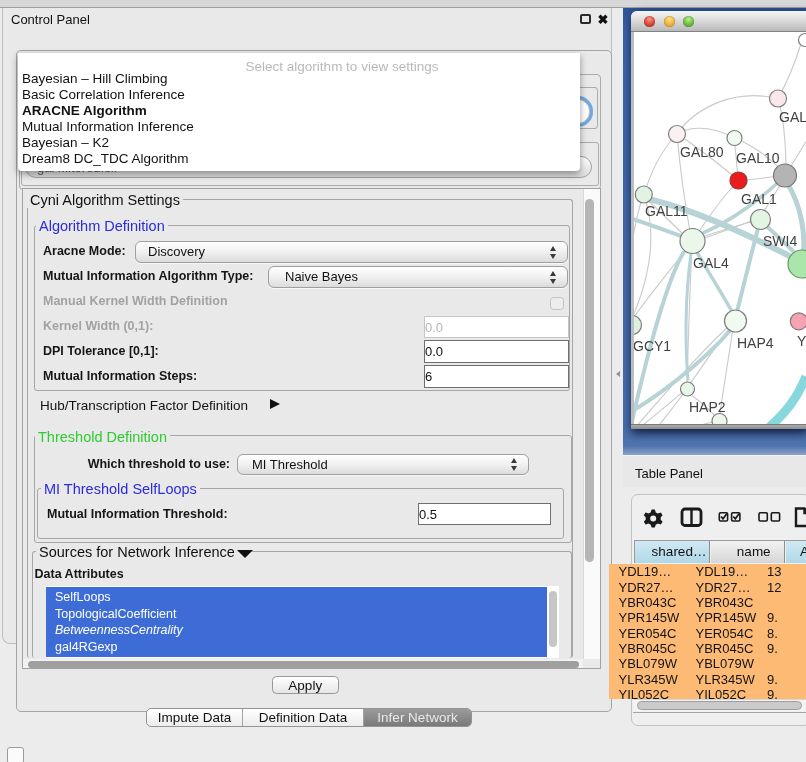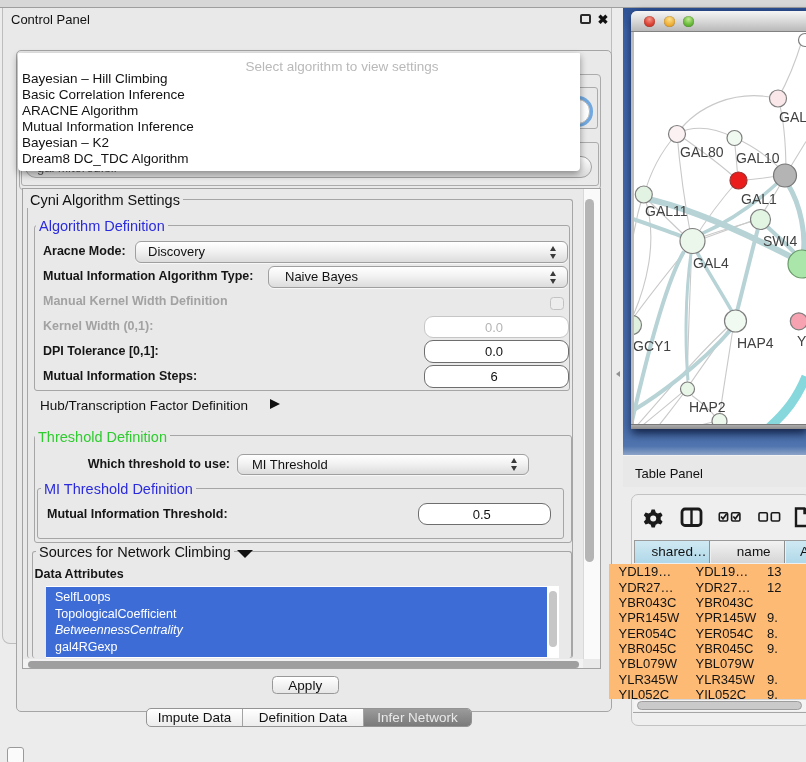--- a/index.html
+++ b/index.html
@@ -2,21 +2,21 @@
 <html><head>
 <meta charset="utf-8">
 <style>
 * { margin:0; padding:0; box-sizing:border-box; }
 html,body { width:806px; height:762px; overflow:hidden; }
 body { font-family:"Liberation Sans", sans-serif; background:#ececec; }
 #app { position:relative; width:806px; height:762px; transform:translateZ(0); }
 .abs { position:absolute; }
 .lbl { position:absolute; font-size:12.5px; font-weight:bold; color:#161616; white-space:nowrap; }
 .dis { color:#a2a2a2; }
-.fld { position:absolute; background:#fff; font-size:13px; color:#111; text-align:center; padding-right:5px; line-height:21px;border-radius:9px; }
+.fld { position:absolute; background:#fff; font-size:13px; color:#111; text-align:left; padding-right:5px; line-height:21px; }
 .combo { position:absolute; border:1px solid #9f9f9f; border-radius:6px;
   background:linear-gradient(#ffffff,#f2f2f2 45%,#dcdcdc); box-shadow:0 1px 1px rgba(255,255,255,.7);
   font-size:13px; color:#111; }
 .combo .ctext { position:absolute; left:12px; top:2.5px; }
 .spin { position:absolute; right:9.5px; top:4px; width:7px; height:13px; }
 .spin:before { content:""; position:absolute; left:0; top:0; border-left:3px solid transparent; border-right:3px solid transparent; border-bottom:5.5px solid #3a3a3a; }
 .spin:after  { content:""; position:absolute; left:0; bottom:0; border-left:3px solid transparent; border-right:3px solid transparent; border-top:5.5px solid #3a3a3a; }
 .grp { position:absolute; border:1px solid #a6a6a6; border-radius:3px; }
 .item { position:absolute; color:#fff; font-size:12.5px; }
 </style>
@@ -97,27 +97,27 @@
   <div class="grp" style="left:33.5px;top:435px;width:538.5px;height:108px;"></div>
   <div class="abs" style="left:35px;top:428.5px;background:#e9e9e9;padding:0 3px;font-size:14.5px;color:#2ecc2e;">Threshold Definition</div>
 
   <div class="lbl" style="right:576px;top:457px;">Which threshold to use:</div>
   <div class="combo" style="left:237px;top:453.5px;width:291.5px;height:21.5px;">
         <span class="ctext" style="left:14px;top:2.5px;">MI Threshold</span>
         <span class="spin" style="top:3.5px;"></span>
       </div>
 
   <div class="grp" style="left:36.5px;top:487.5px;width:527.5px;height:51px;"></div>
-  <div class="abs" style="left:41px;top:481px;background:#e9e9e9;padding:0 3px;font-size:14.5px;color:#2b2bdd;">MI Threshold Definition</div>
+  <div class="abs" style="left:41px;top:481px;background:#e9e9e9;padding:0 3px;font-size:14.5px;color:#2b2bdd;">MI Threshold SelfLoops</div>
 
   <div class="lbl" style="left:47px;top:507px;">Mutual Information Threshold:</div>
   <div class="fld" style="left:418px;top:503px;width:132.5px;height:22px;border:1.5px solid #6e6e6e;">0.5</div>
 
   <div class="grp" style="left:31.5px;top:551px;width:540.5px;height:107px;border-bottom:none;"></div>
-  <div class="abs" style="left:36px;top:544px;background:#e9e9e9;padding:0 3px;font-size:14.5px;color:#111;">Sources for Network Climbing</div>
+  <div class="abs" style="left:36px;top:544px;background:#e9e9e9;padding:0 3px;font-size:14.5px;color:#111;">Sources for Network Inference</div>
   <div class="abs" style="left:237px;top:549.5px;width:0;height:0;border-top:8px solid #111;border-left:8px solid transparent;border-right:8px solid transparent;"></div>
 
   <div class="lbl" style="left:34.5px;top:566.5px;">Data Attributes</div>
   <div class="abs" style="left:45.5px;top:586px;width:513.5px;height:71.5px;background:#fff;"></div>
   <div class="abs" style="left:46px;top:586.5px;width:501px;height:70px;background:#3d6cd7;"></div>
   <div class="item" style="left:55px;top:590px;">SelfLoops</div>
   <div class="item" style="left:55px;top:606.5px;">TopologicalCoefficient</div>
   <div class="item" style="left:55px;top:623px;font-style:italic;">BetweennessCentrality</div>
   <div class="item" style="left:55px;top:639.5px;">gal4RGexp</div>
   <div class="abs" style="left:549px;top:591px;width:8px;height:56px;background:#c6c6c6;border-radius:4px;"></div>
@@ -274,21 +274,21 @@
   <div class="abs" style="left:633.5px;top:699px;width:172.5px;height:12px;background:#f4f4f4;border-top:1px solid #d5d5d5;"></div>
   <div class="abs" style="left:636.5px;top:700.5px;width:165px;height:9px;background:#cacaca;border:1px solid #9e9e9e;border-radius:4.5px;"></div>
   <div class="abs" style="left:632.5px;top:711.5px;width:174px;height:1px;background:#a5a5a5;"></div>
 </div>
 
 <div id="popup">
   <div class="abs" style="left:17.5px;top:53px;width:562px;height:118px;background:#ffffff;border-radius:1px 1px 4px 4px;box-shadow:0 3px 7px rgba(0,0,0,.4);"></div>
   <div class="abs" style="left:17.5px;top:59px;width:649px;text-align:center;font-size:13.5px;color:#b9b9b9;">Select algorithm to view settings</div>
   <div class="abs" style="left:22px;top:70.5px;font-size:13.5px;color:#111;">Bayesian – Hill Climbing</div>
   <div class="abs" style="left:22px;top:86.5px;font-size:13.5px;color:#111;">Basic Correlation Inference</div>
-  <div class="abs" style="left:22px;top:102.5px;font-size:13.5px;color:#111;font-weight:normal;">ARACNE Algorithm</div>
+  <div class="abs" style="left:22px;top:102.5px;font-size:13.5px;color:#111;font-weight:bold;">ARACNE Algorithm</div>
   <div class="abs" style="left:22px;top:118.5px;font-size:13.5px;color:#111;">Mutual Information Inference</div>
   <div class="abs" style="left:22px;top:134.5px;font-size:13.5px;color:#111;">Bayesian – K2</div>
   <div class="abs" style="left:22px;top:150.5px;font-size:13.5px;color:#111;">Dream8 DC_TDC Algorithm</div>
 </div>
 
 <div class="abs" style="left:7px;top:747px;width:17px;height:17px;border:1.5px solid #9a9a9a;border-radius:3px;background:#fbfbfb;"></div>
 
 </div>
 
 </body></html>

